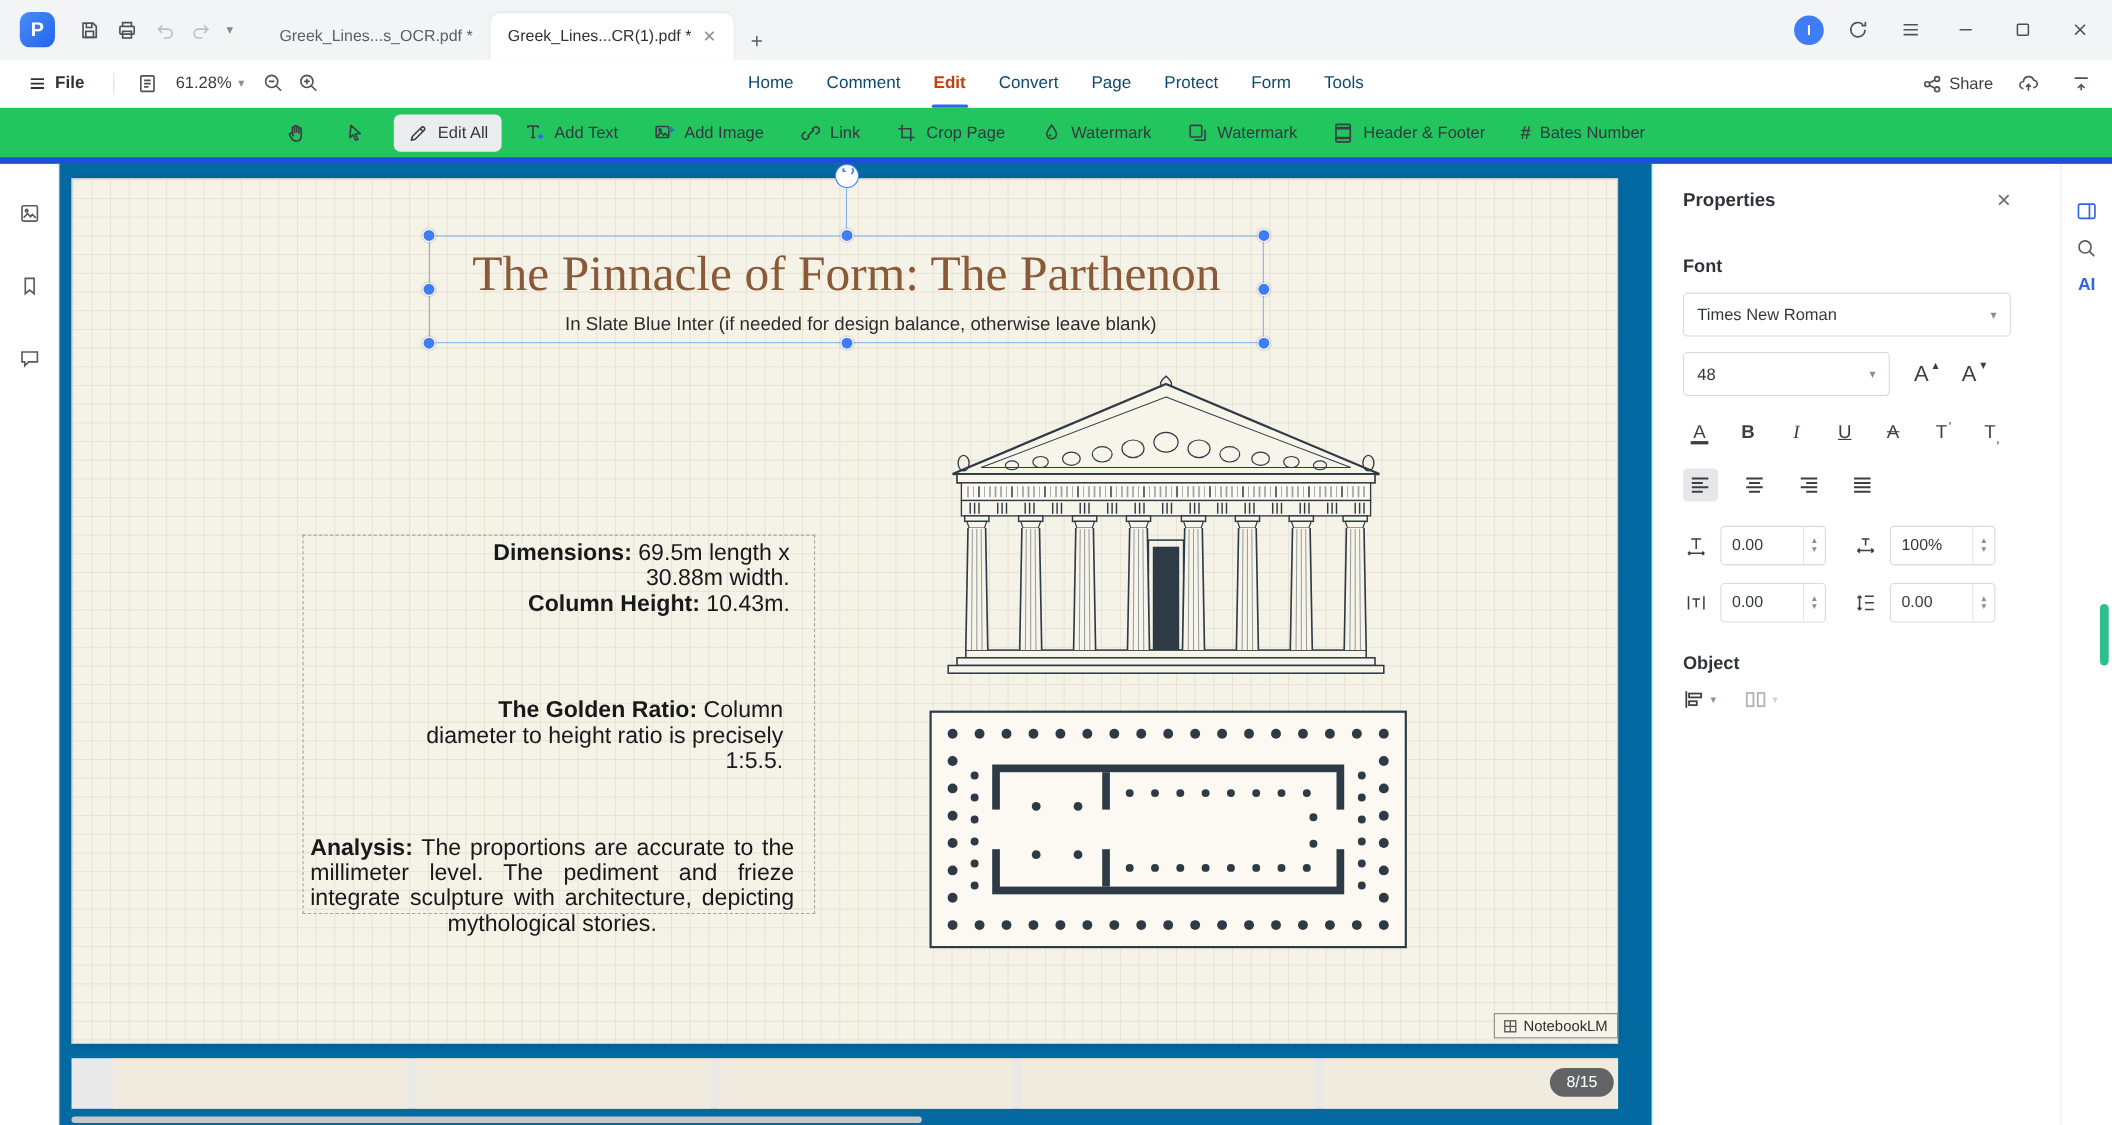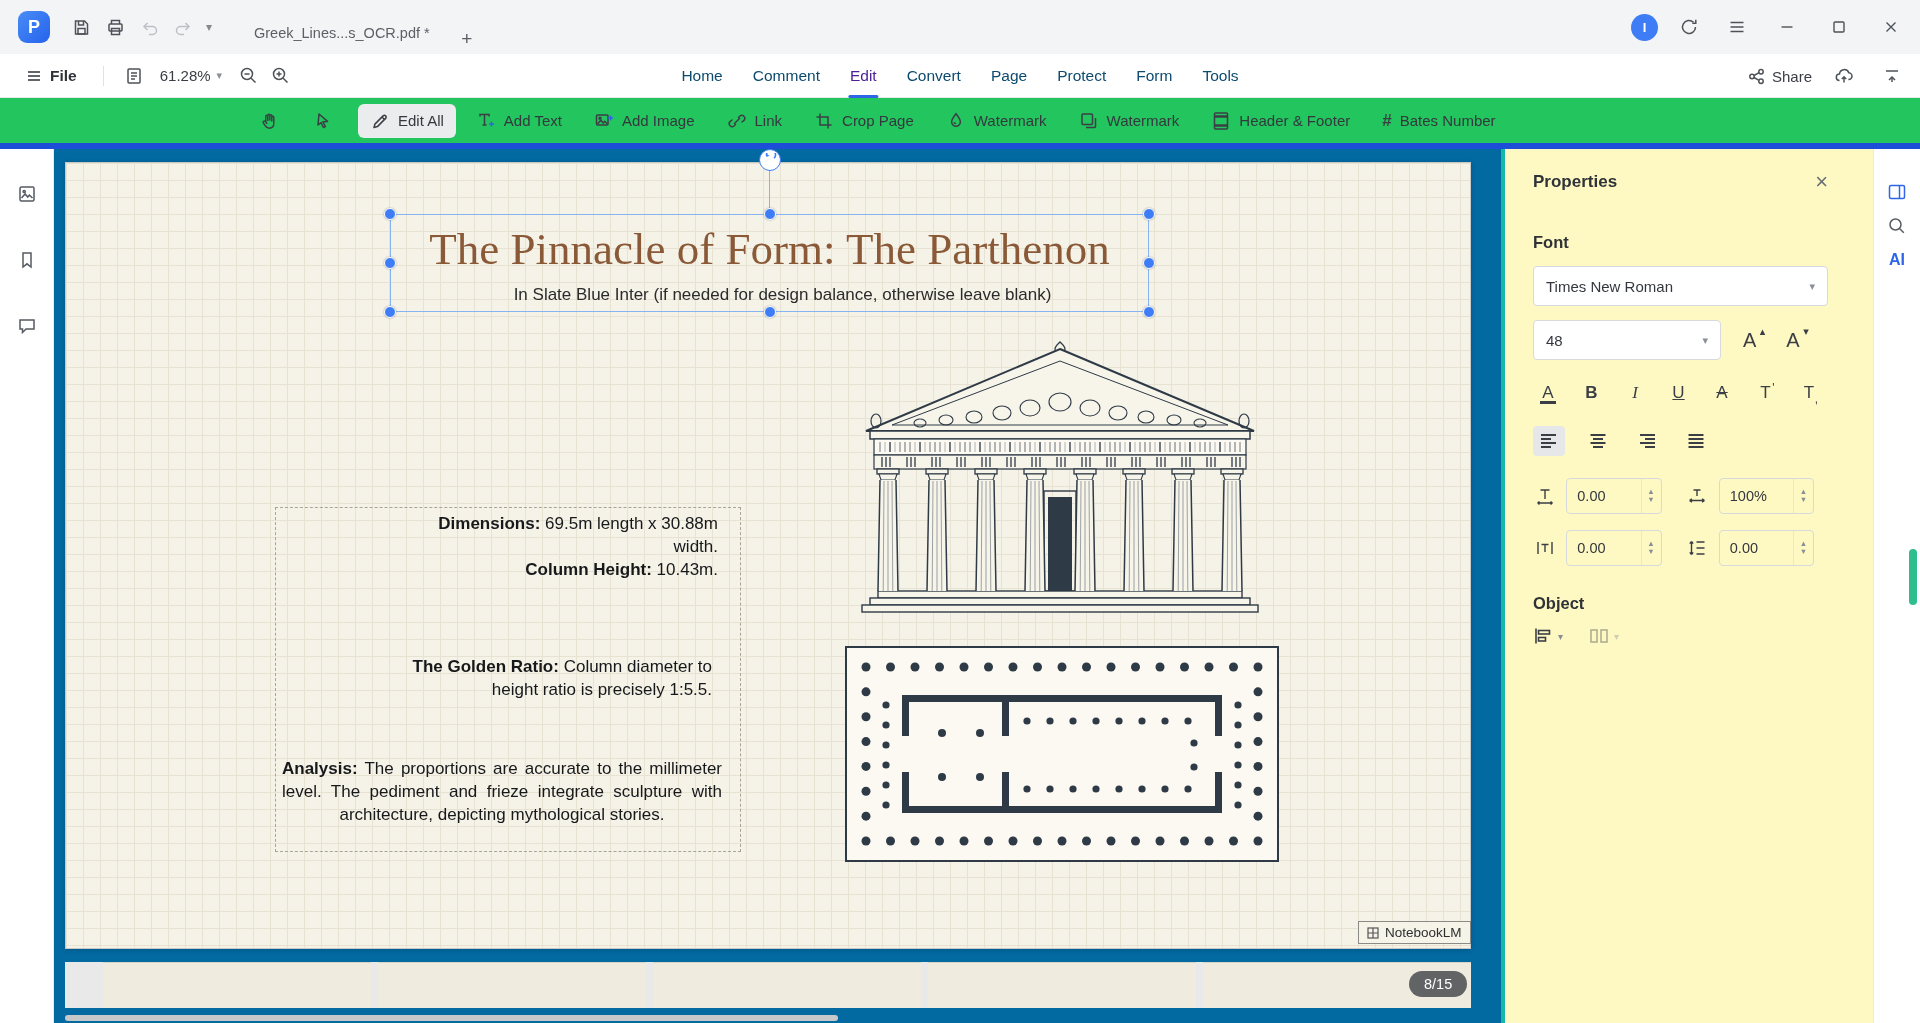--- a/index.html
+++ b/index.html
@@ -27,21 +27,21 @@
   
   .menubar { height:44px; background:#fff; border-bottom:1px solid #e9eaec; display:flex; align-items:center; position:relative; padding:0 14px; }
   .file-btn { display:flex; align-items:center; gap:8px; font-size:15.5px; font-weight:bold; color:#2f3338; padding:0 12px; }
   .mb-divider { width:1px; height:20px; background:#dfe1e4; margin:0 14px; }
   .mb-icon { width:32px; height:32px; display:flex; align-items:center; justify-content:center; }
   .mb-icon svg { stroke:#4d5258; stroke-width:1.5; fill:none; }
   .zoom-ctl { display:flex; align-items:center; gap:6px; font-size:15px; color:#3a3e44; padding:0 10px; }
   .zoom-ctl .caret { color:#8a8f96; font-size:11px; }
   .menu-center { position:absolute; left:50%; top:0; transform:translateX(-50%); height:44px; display:flex; align-items:center; gap:30px; }
   .menu-item { height:44px; display:flex; align-items:center; font-size:15.5px; color:#0c4a6e; position:relative; }
-  .menu-item.active { color:#4c1d95; font-weight:normal;justify-content:flex-end; }
+  .menu-item.active { color:#c2410c; font-weight:bold;justify-content:flex-end; }
   .menu-item.active::after { content:""; position:absolute; left:-2px; right:-2px; bottom:0; height:3px; border-radius:2px; background:#2f66e8; }
   .mb-right { position:absolute; right:12px; top:0; height:44px; display:flex; align-items:center; gap:16px; }
   .share-btn { display:flex; align-items:center; gap:7px; font-size:15px; color:#3a3e44; }
   .share-btn svg, .mb-right .mb-icon svg { stroke:#4d5258; stroke-width:1.5; fill:none; }
 
   
   .toolbar { height:51px; background:#22c55e; border-bottom:6px solid #1d4ed8; display:flex; align-items:center; padding-left:250px; gap:8px; }
   .tool { display:flex; align-items:center; gap:8px; font-size:15px; color:#34383e; padding:7px 12px; border-radius:6px; white-space:nowrap; }
   .tool.icon-only { padding:7px 9px; margin-right:8px; }
   .tool.active { background:#ebecee; }
@@ -68,40 +68,40 @@
   .doc-title { font-family:"Liberation Serif",serif; font-size:45px; line-height:56px; color:#8a5a38; margin-top:6px; white-space:nowrap; }
   .doc-subtitle { font-size:17px; line-height:26px; color:#2b2b2b; margin-top:5px; white-space:nowrap;margin-left:26px; }
   .h { position:absolute; width:12px; height:12px; border-radius:50%; background:#3f7df6; border:1.5px solid #fff; box-shadow:0 0 2px rgba(0,0,0,.35); }
   .h.nw{left:-7px;top:-7px} .h.n{left:calc(50% - 6px);top:-7px} .h.ne{right:-7px;top:-7px}
   .h.w{left:-7px;top:calc(50% - 6px)} .h.e{right:-7px;top:calc(50% - 6px)}
   .h.sw{left:-7px;bottom:-7px} .h.s{left:calc(50% - 6px);bottom:-7px} .h.se{right:-7px;bottom:-7px}
   .rot-stem { position:absolute; left:calc(50% - 1px); top:-44px; width:1.5px; height:44px; background:#86b4f2; }
   .rot-circle { position:absolute; left:calc(50% - 11px); top:-66px; width:22px; height:22px; border:1.5px solid #3f7df6; border-radius:50%; background:#fff; display:flex; align-items:center; justify-content:center; }
 
   
-  .info-box { position:absolute; left:209px; top:344px; width:466px; height:345px; border:1.5px dashed #a7a49a; padding:4px 18px 0 6px; font-size:17px; line-height:23px; color:#17181a; }
+  .info-box { position:absolute; left:209px; top:323px; width:466px; height:345px; border:1.5px dashed #a7a49a; padding:4px 18px 0 6px; font-size:21px; line-height:23px; color:#17181a; }
   .stats-block { width:290px; margin-left:auto; margin-right:4px; text-align:right; }
   .golden-block { width:345px; margin-left:auto; margin-right:10px; margin-top:74px; text-align:right; }
   .analysis-block { margin-top:56px; text-align:justify; text-align-last:center; }
 
   
   .elevation { position:absolute; left:792px; top:178px; width:404px; height:287px; }
   .floorplan { position:absolute; left:776px; top:480px; width:440px; height:222px; }
 
   .nlm-badge { position:absolute; left:1292px; top:758px; display:flex; align-items:center; gap:6px; border:1px solid #8b8b86; background:#f6f3e9; padding:3px 8px; font-size:13.5px; color:#2f2f2f; }
 
   
   .strip { position:absolute; left:11px; top:813px; width:1406px; height:46px; background:#e9e9ea; display:flex; gap:7px; padding-left:38px; overflow:hidden; }
   .strip .thumb { width:330px; height:46px; background:#efecdf; border-top:1px solid #d8d4c6; }
   .page-badge { position:absolute; left:1355px; top:822px; background:rgba(78,80,84,.88); color:#fff; font-size:14.5px; padding:5px 15px; border-radius:15px; }
   .hscroll { position:absolute; left:11px; bottom:2px; width:1406px; height:6px; }
   .hscroll .thumb { width:55%; height:6px; background:#c7c8ca; border-radius:3px; }
 
   
-  .props { width:372px; background:#fef9c3; border-left:4px solid #14b8a6; padding:22px 45px 0 28px; position:relative; }
+  .props { width:372px; background:#ffffff; border-left:1px solid #14b8a6; padding:22px 45px 0 28px; position:relative; }
   .props-head { display:flex; align-items:center; justify-content:space-between; margin-bottom:40px; }
   .props-title { font-size:17px; font-weight:bold; color:#2f3338; }
   .props-close { font-size:22px; color:#6a6f75; line-height:1; }
   .section-label { font-size:16.5px; font-weight:bold; color:#2f3338; margin-bottom:14px; }
   .select { height:40px; border:1px solid #d7d9dc; border-radius:4px; display:flex; align-items:center; justify-content:space-between; padding:0 12px; font-size:15px; color:#34383e; background:#fff; }
   .select .caret { color:#8a8f96; font-size:11px; }
   .select.full { width:100%; margin-bottom:14px; }
   .row { display:flex; align-items:center; }
   .size-row { gap:14px; margin-bottom:18px; }
   .select.size { width:188px; }
@@ -170,20 +170,24 @@
     <svg width="19" height="19" viewBox="0 0 19 19">
         <path d="M14.5 8.5h-8a4 4 0 000 8H10"></path>
         <path d="M11.5 5L15 8.5 11.5 12"></path>
       </svg>
   </div>
   <div class="tb-caret">▾</div>
 
   <div class="tabs">
     <div class="tab">
       <span>Greek_Lines...s_OCR.pdf *</span>
+    </div>
+    <div class="tab active">
+      <span>Greek_Lines...CR(1).pdf *</span>
+      <span class="tab-close">✕</span>
     </div>
     <div class="newtab">+</div>
   </div>
 
   <div class="tb-right">
     <div class="avatar">
         <span>I</span>
       </div>
     <div class="tb-icon">
       <svg width="20" height="20" viewBox="0 0 20 20">

